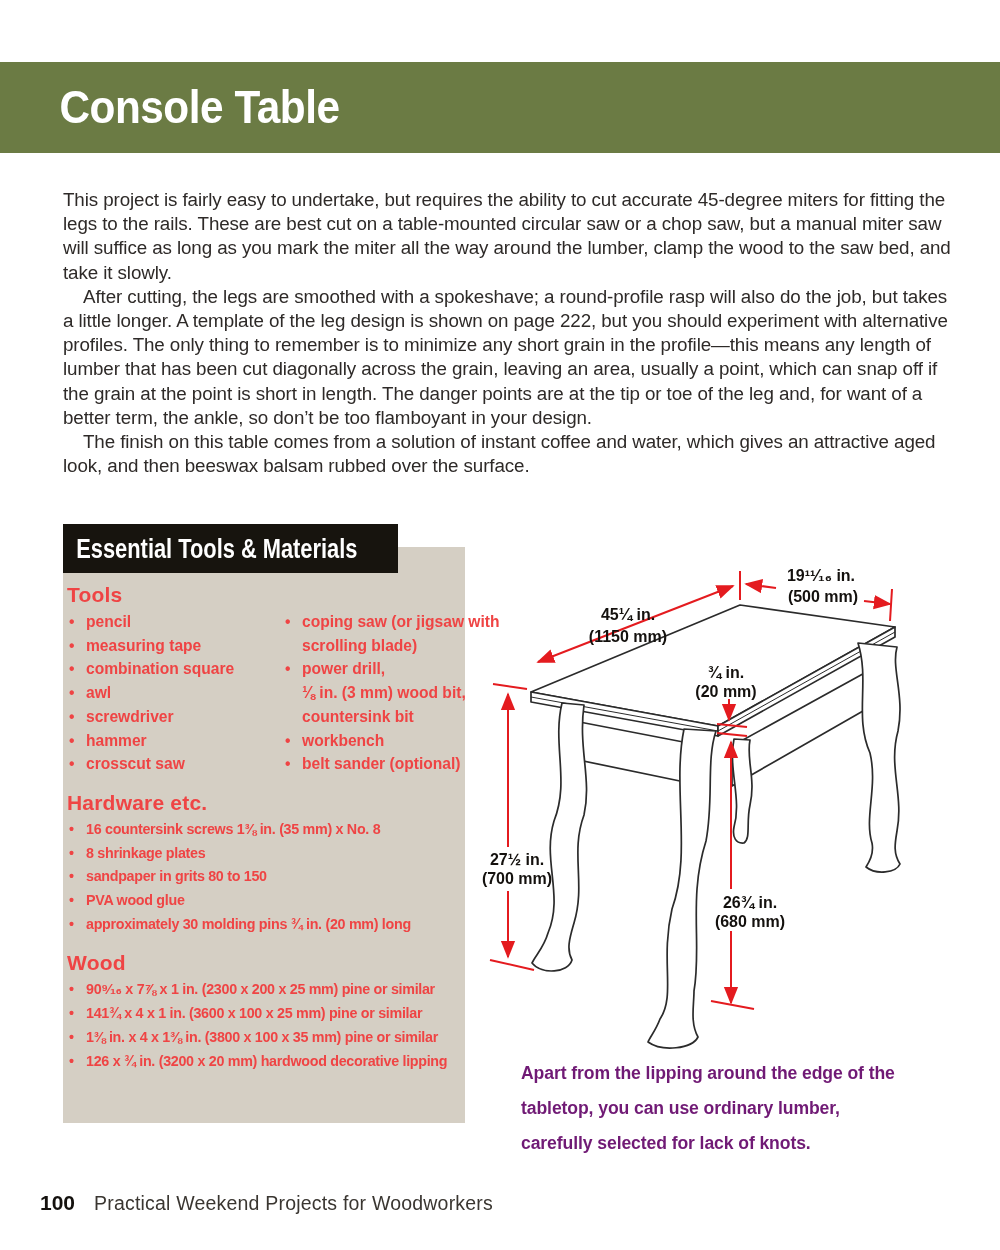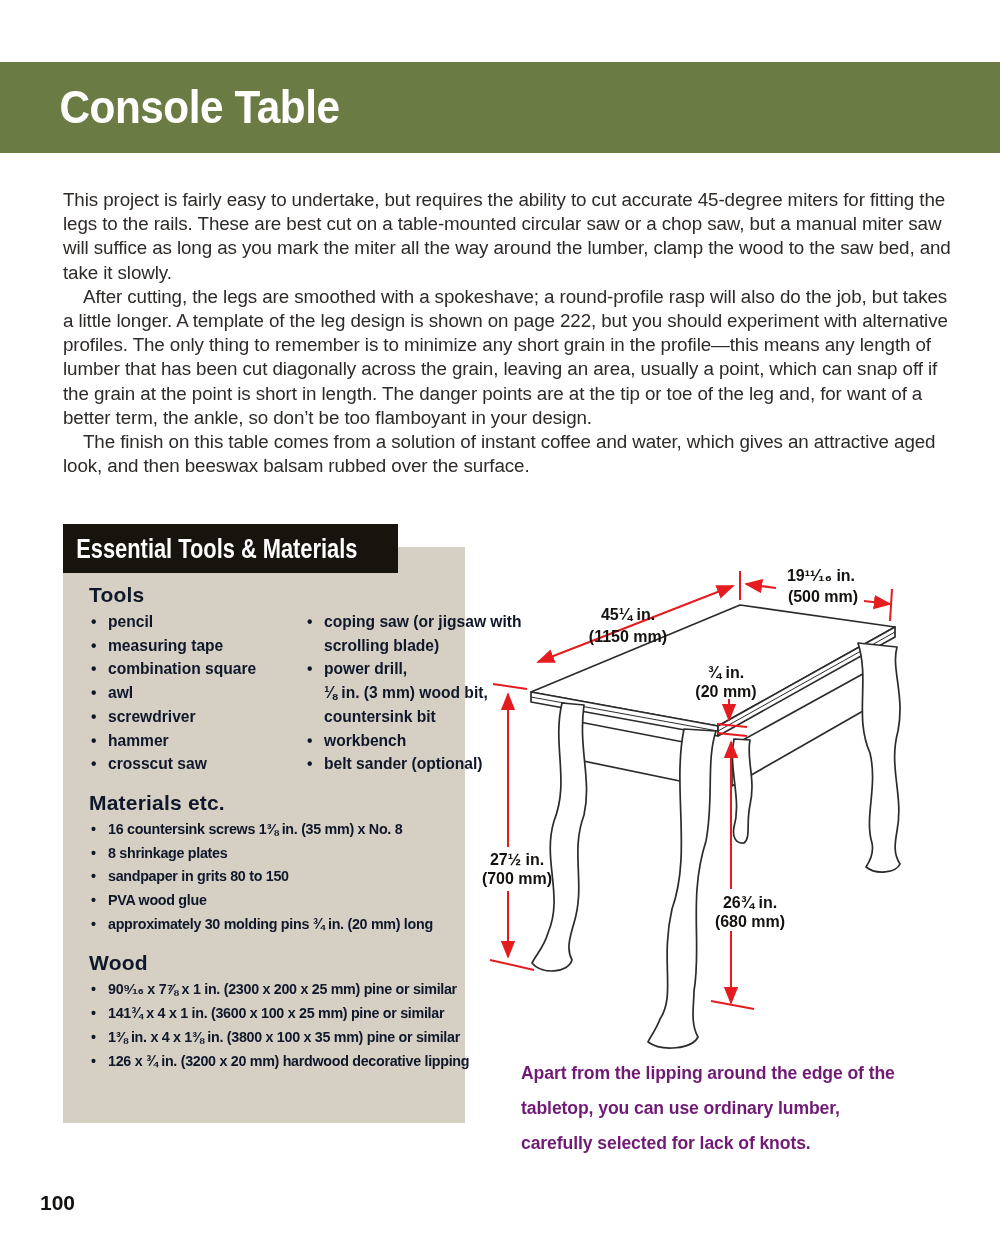--- a/index.html
+++ b/index.html
@@ -30,21 +30,21 @@
   
   .box{position:absolute;left:63px;top:547px;width:402px;height:576px;background:var(--tan);}
   .box-bar{
     position:absolute;left:63px;top:524px;width:335px;height:49px;background:var(--bar);
   }
   .box-bar span{
     display:inline-block;color:#fff;font-size:28px;font-weight:bold;line-height:49px;
     padding-left:17px;white-space:nowrap;transform:scaleX(.78);transform-origin:left center;
   }
   .box-content{position:absolute;left:63px;top:583px;width:402px;box-sizing:border-box;
-    padding:0 12px 0 26px;color:#0f172a;}
+    padding:0 12px 0 4px;color:#ef4444;}
   .box-content h3{margin:0;font-size:21px;font-weight:bold;letter-spacing:.2px;}
   .box-content ul{list-style:none;margin:3px 0 0 0;padding:0;}
   .box-content li{
     position:relative;padding-left:19px;font-weight:bold;white-space:pre;
     font-size:15.6px;line-height:23.7px;
   }
   .box-content li::before{content:"\2022";position:absolute;left:2px;}
   .cols{display:flex;gap:48px;}
   .col-left{width:168px;flex:none;}
   .col-right{width:204px;flex:none;}
@@ -96,21 +96,21 @@
 scrolling blade)</li>
       <li>power drill,
 ⅛ in. (3 mm) wood bit,
 countersink bit</li>
       <li>workbench</li>
       <li>belt sander (optional)</li>
     </ul>
   </div>
 
   <div class="sec">
-    <h3>Materials etc.</h3>
+    <h3>Hardware etc.</h3>
     <ul>
       <li>16 countersink screws 1⅜ in. (35 mm) x No. 8</li>
       <li>8 shrinkage plates</li>
       <li>sandpaper in grits 80 to 150</li>
       <li>PVA wood glue</li>
       <li>approximately 30 molding pins ¾ in. (20 mm) long</li>
     </ul>
   </div>
 
   <div class="sec">
@@ -184,13 +184,14 @@
     <text class="dim-label" x="272" y="355">26¾ in.</text>
     <text class="dim-label" x="272" y="374">(680 mm)</text>
   </g>
 </svg>
 </div>
 
 <div class="caption">Apart from the lipping around the edge of the tabletop, you can use ordinary lumber, carefully selected for lack of knots.</div>
 
 <div class="footer">
   <span class="num">100</span>
+  <span class="book">Practical Weekend Projects for Woodworkers</span>
 </div>
 
 </body></html>

